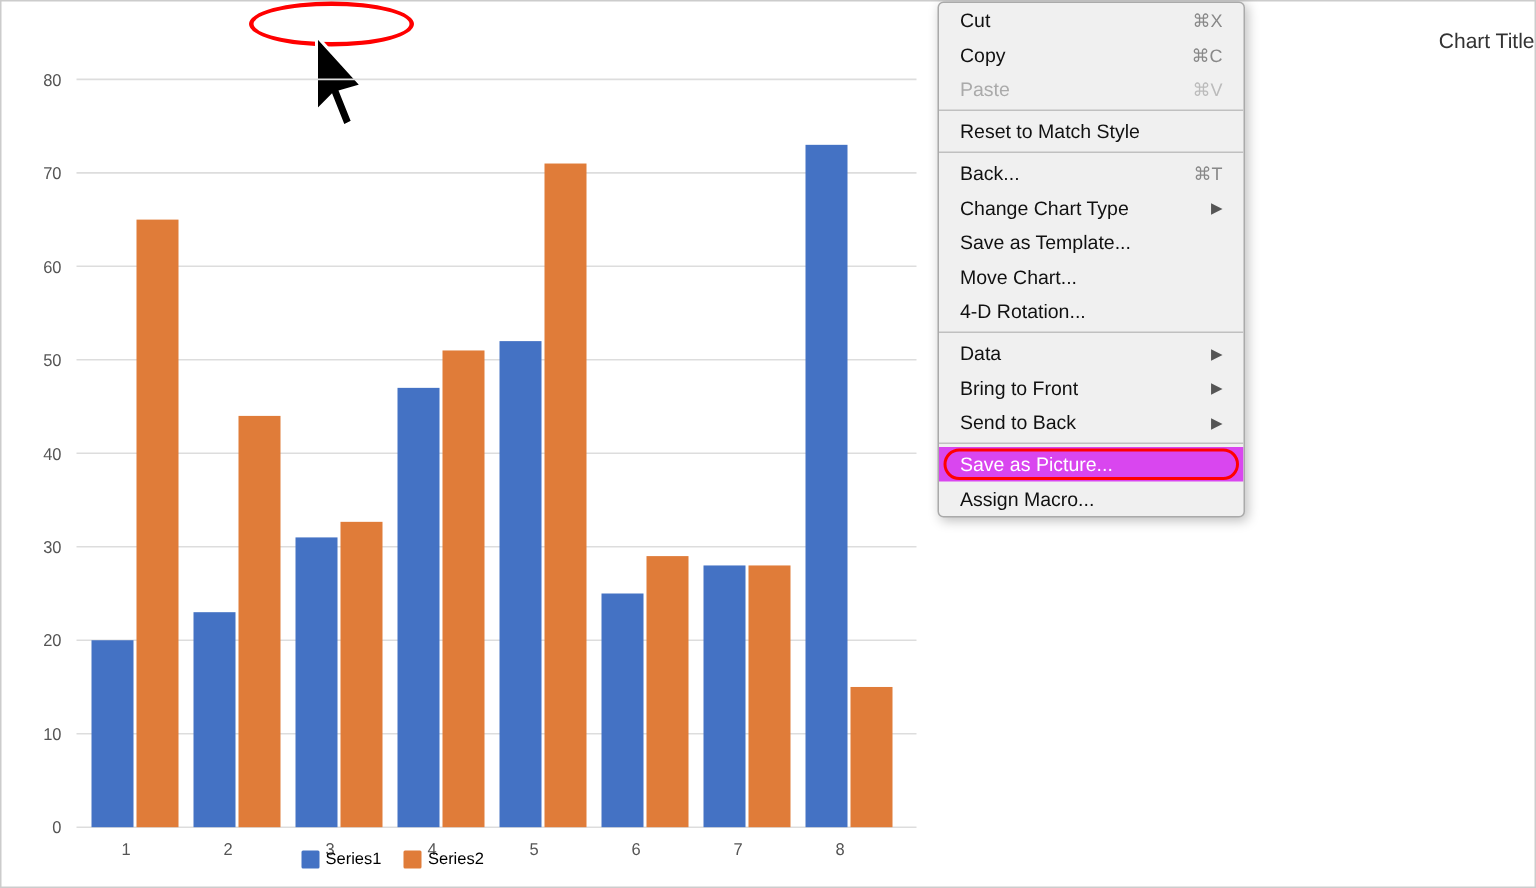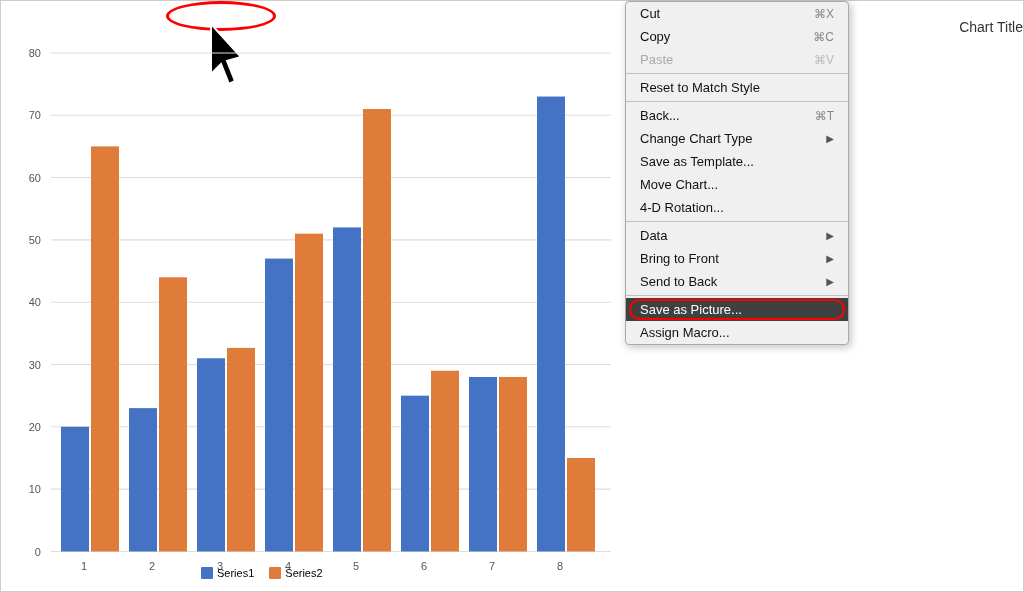--- a/index.html
+++ b/index.html
@@ -51,21 +51,21 @@
       left: 0;
       width: 620px;
       height: 592px;
     }
 
     
     .context-menu {
       position: absolute;
       top: 0px;
       left: 624px;
-      width: 224px;
+      width: 205px;
       background: #f0f0f0;
       border: 1px solid #aaa;
       box-shadow: 2px 2px 8px rgba(0,0,0,0.25);
       border-radius: 4px;
       overflow: hidden;
       z-index: 100;
     }
 
     .menu-item {
       display: flex;
@@ -73,21 +73,21 @@
       justify-content: space-between;
       padding: 4px 14px;
       cursor: default;
       white-space: nowrap;
       font-size: 13px;
       color: #111;
       min-height: 22px;
     }
 
     .menu-item.save-picture {
-      background: #404040;
+      background: #d946ef;
       color: white;
       position: relative;
     }
 
     
     .menu-item.save-picture::before {
       content: '';
       position: absolute;
       top: 1px; left: 3px; right: 3px; bottom: 1px;
       border: 2.5px solid red;

